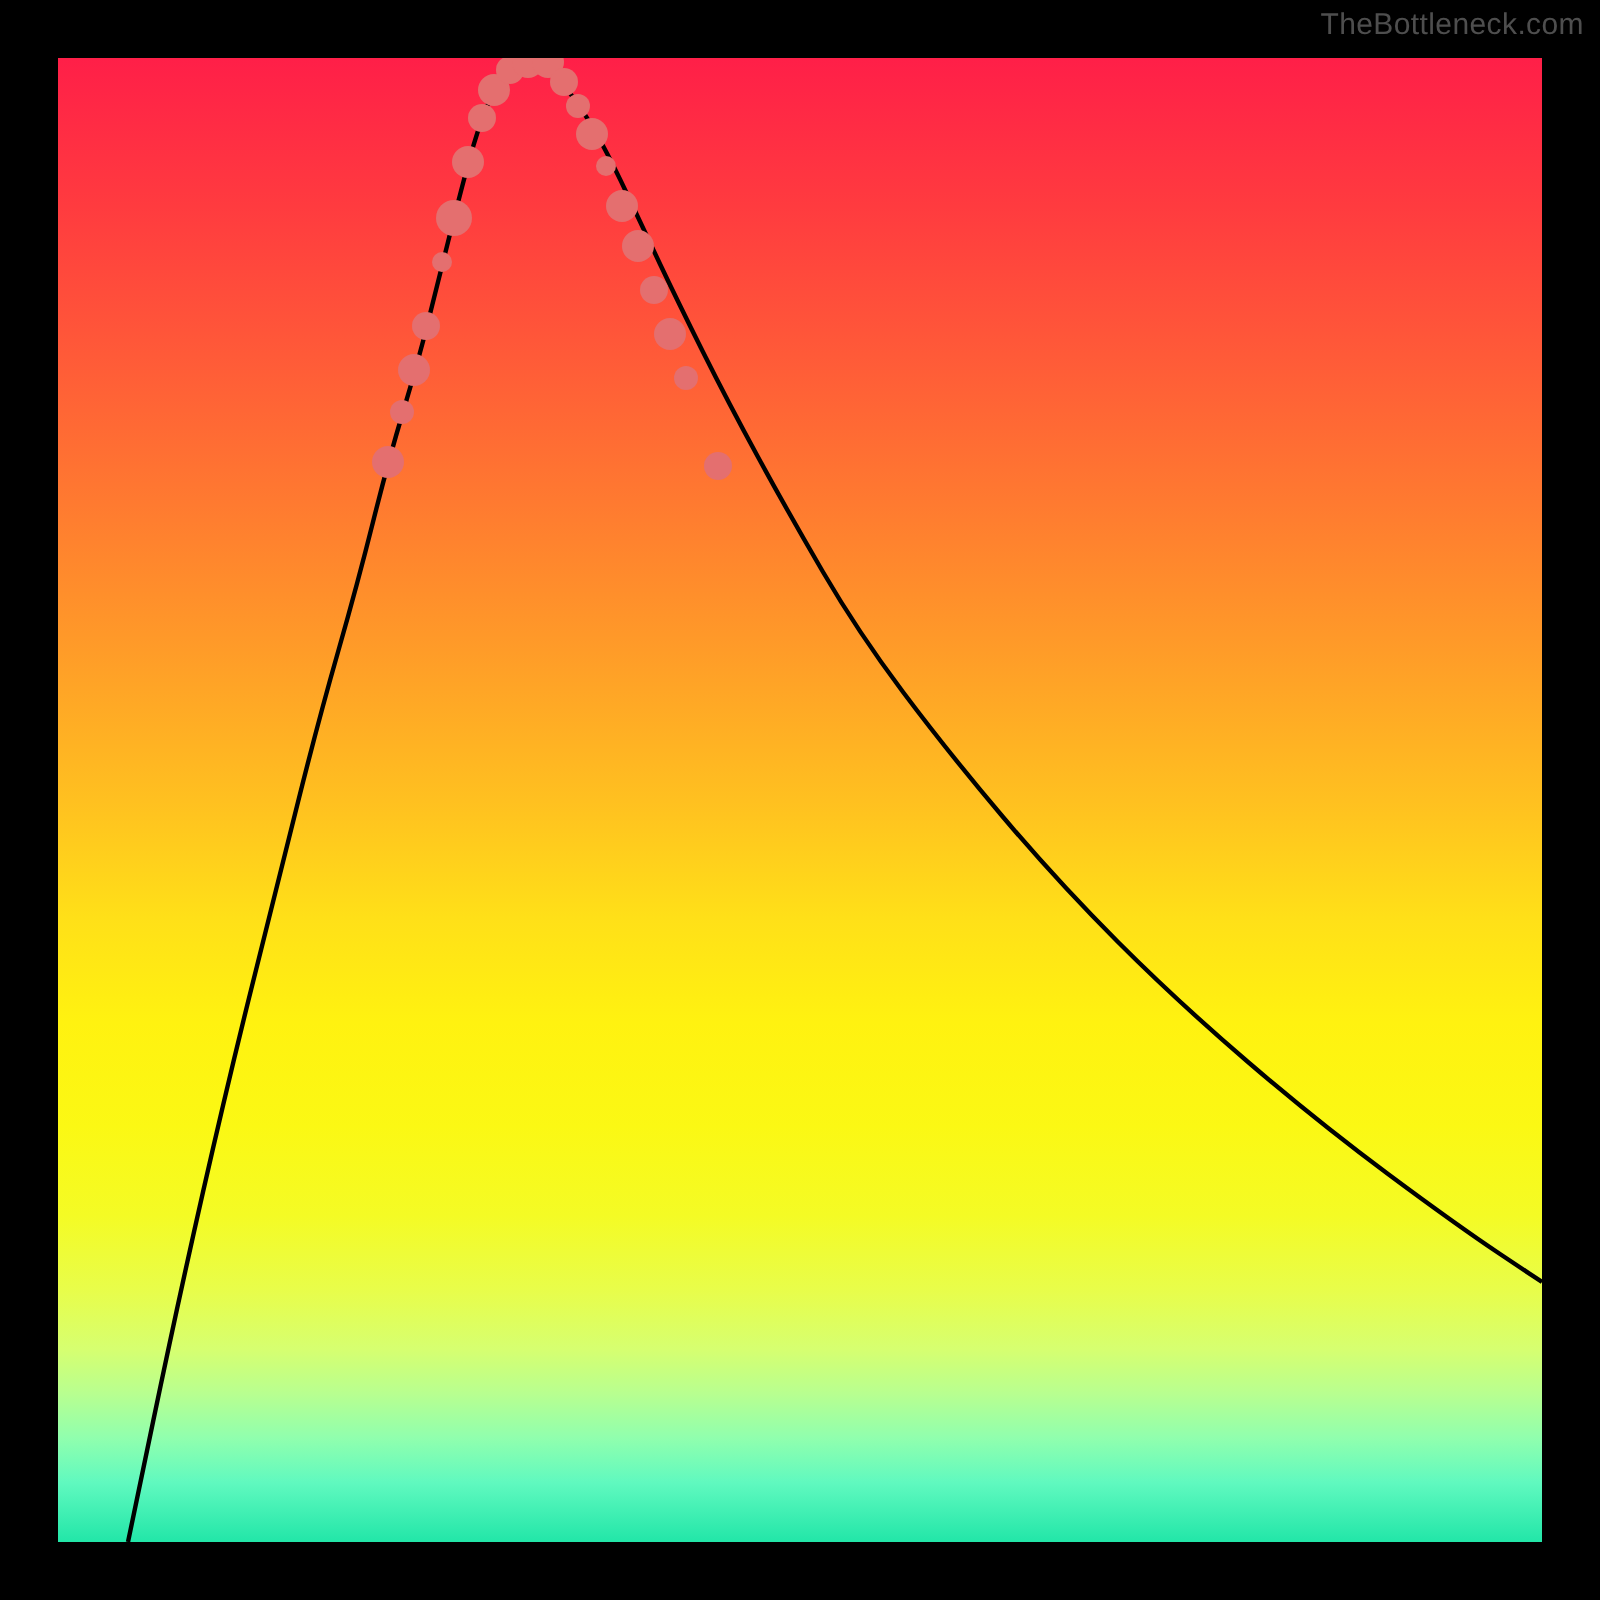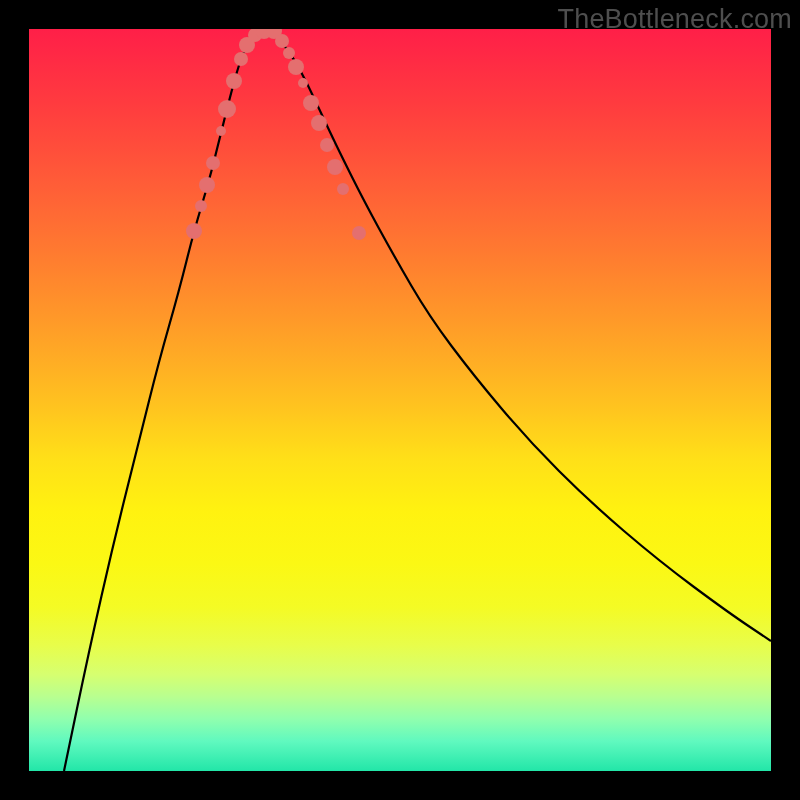--- a/index.html
+++ b/index.html
@@ -41,21 +41,21 @@
       #90ffae 93%,
       #60f9bf 96%,
       #22e6a8 100%
     );
   }
   .watermark {
     position: absolute;
     top: 4px;
     right: 8px;
     color: #4e4e4e;
-    font-size: 27px;
+    font-size: 15px;
     font-weight: 500;
     letter-spacing: 0.2px;
     user-select: none;
   }
   svg.curves {
     position: absolute;
     left: 0;
     top: 0;
     width: 742px;
     height: 742px;

